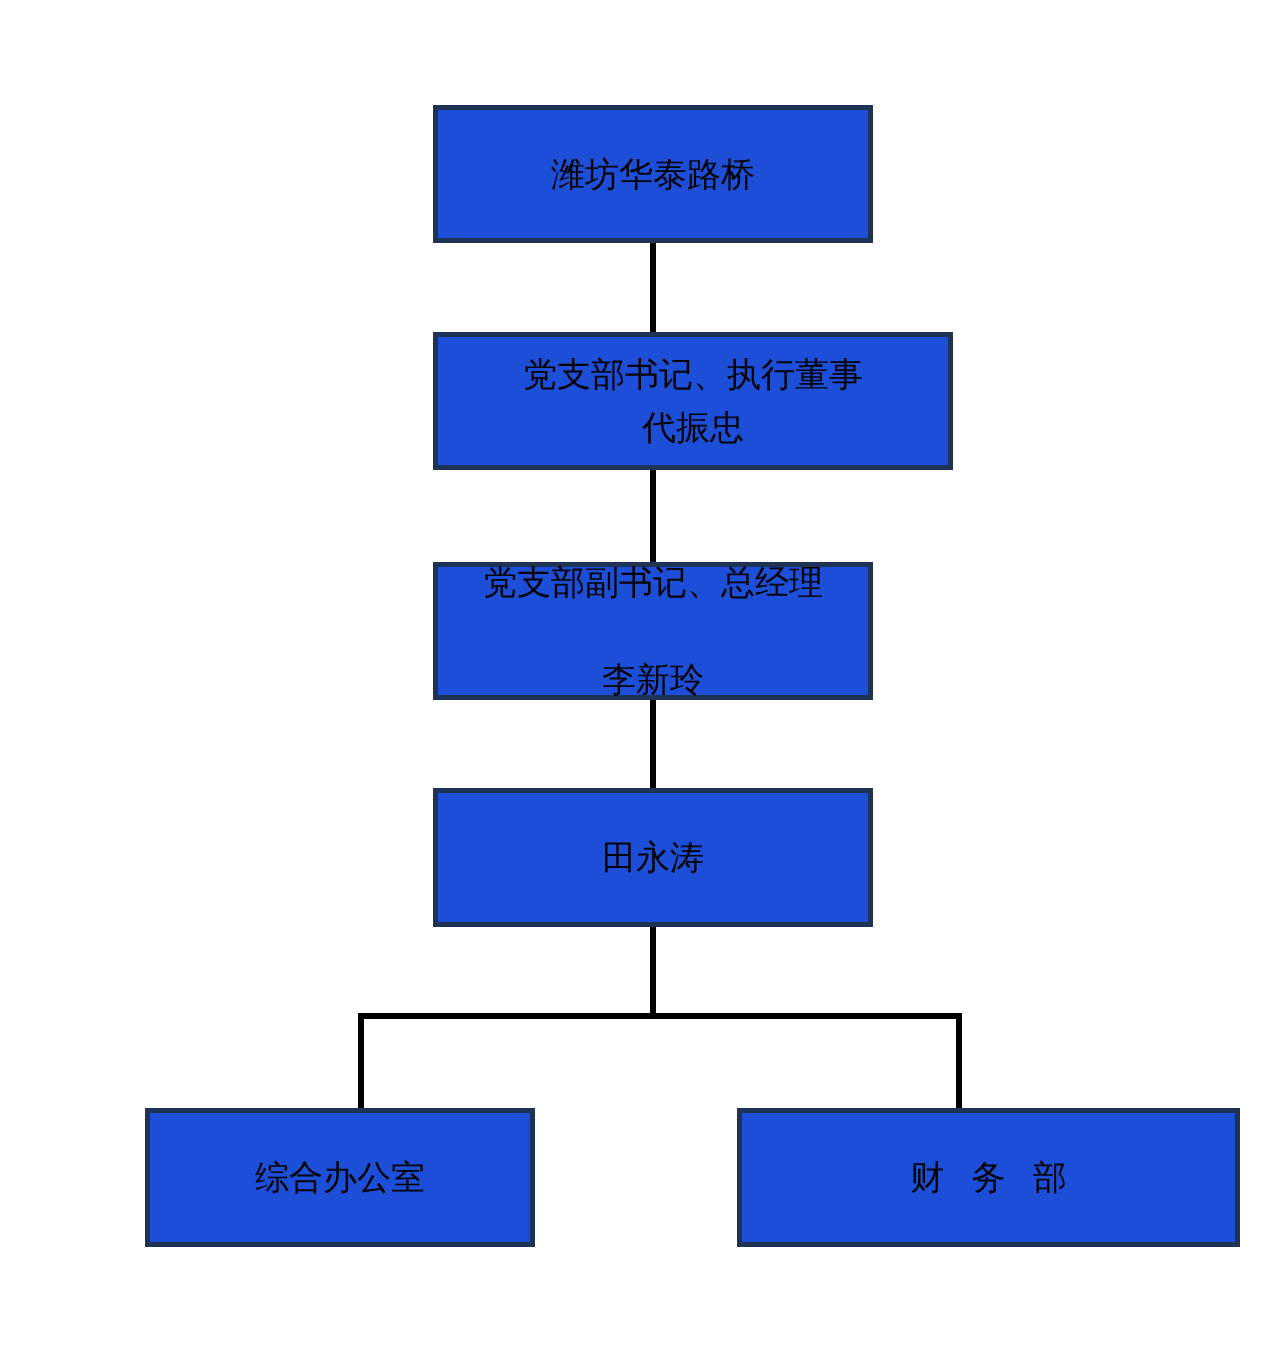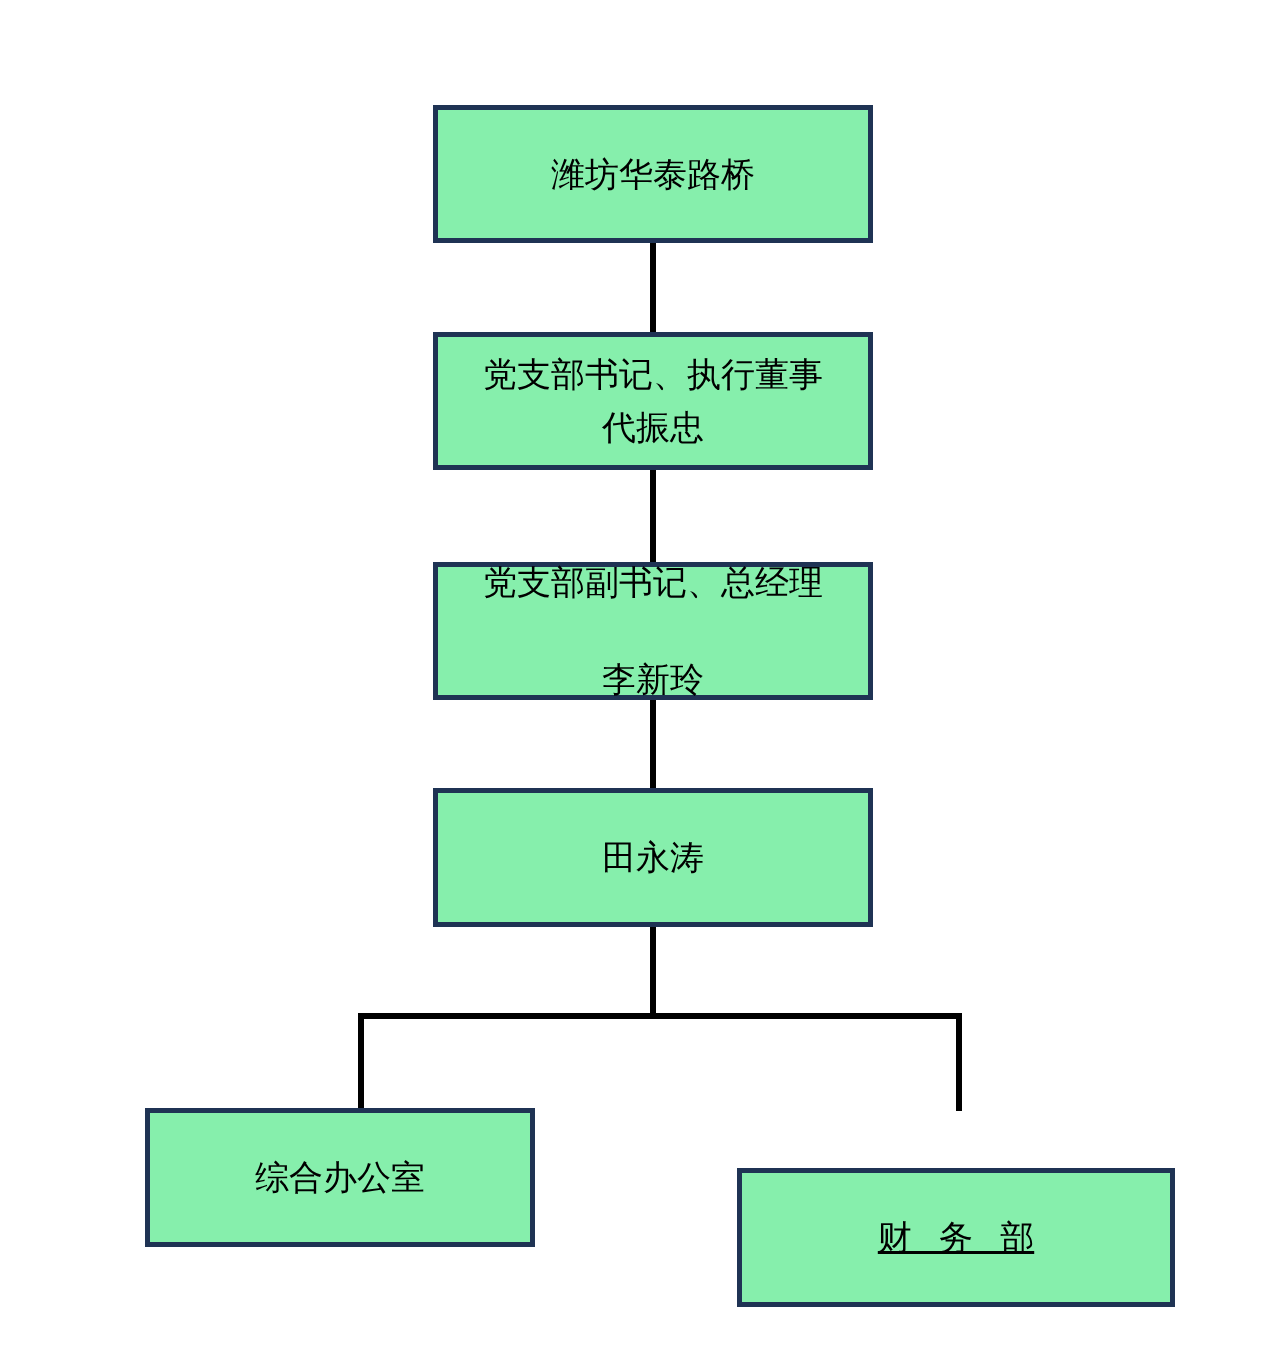--- a/index.html
+++ b/index.html
@@ -11,38 +11,38 @@
     position: relative;
     width: 1287px;
     height: 1351px;
     background: #ffffff;
     font-family: "Liberation Serif", "DejaVu Serif", serif;
     overflow: hidden;
   }
   .org-box {
     position: absolute;
     border: 5px solid #1f3354;
-    background: #86efac;
+    background: #1d4ed8;
     box-sizing: border-box;
     display: flex;
     flex-direction: column;
     align-items: center;
     justify-content: center;
     text-align: center;
     color: #000000;
     font-size: 34px;
     line-height: 53px;
     z-index: 2;
   }
   .box-company        { left: 433px; top: 105px;  width: 440px; height: 138px; }
-  .box-secretary      { left: 433px; top: 332px;  width: 440px; height: 138px; }
+  .box-secretary      { left: 433px; top: 332px;  width: 520px; height: 138px; }
   .box-deputy         { left: 433px; top: 562px;  width: 440px; height: 138px; gap: 44px; }
   .box-committee      { left: 433px; top: 788px;  width: 440px; height: 139px; }
   .box-office         { left: 145px; top: 1108px; width: 390px; height: 139px; }
-  .box-finance        { left: 737px; top: 1168px; width: 438px; height: 139px; text-decoration: underline; }
+  .box-finance        { left: 737px; top: 1108px; width: 503px; height: 139px; }
   .wide-space { word-spacing: 0.55em; }
   .connector {
     position: absolute;
     background: #000000;
     z-index: 1;
   }
   .conn-v1 { left: 650px; top: 240px;  width: 6px;   height: 95px;  }
   .conn-v2 { left: 650px; top: 467px;  width: 6px;   height: 98px;  }
   .conn-v3 { left: 650px; top: 697px;  width: 6px;   height: 94px;  }
   .conn-v4 { left: 650px; top: 924px;  width: 6px;   height: 92px;  }

